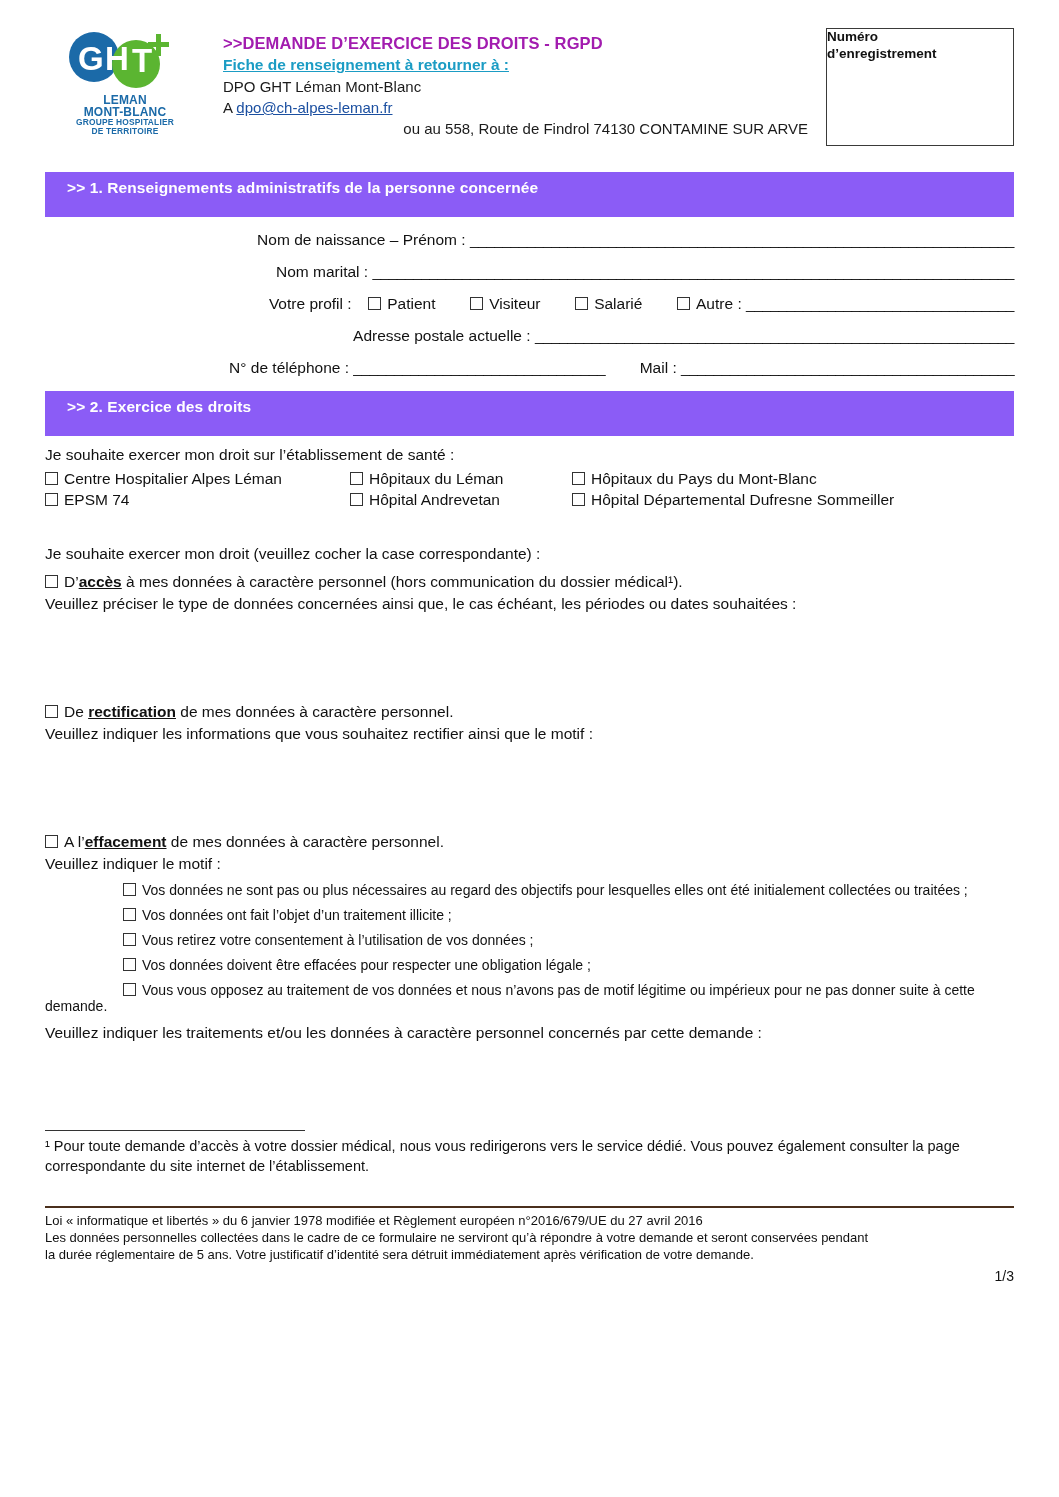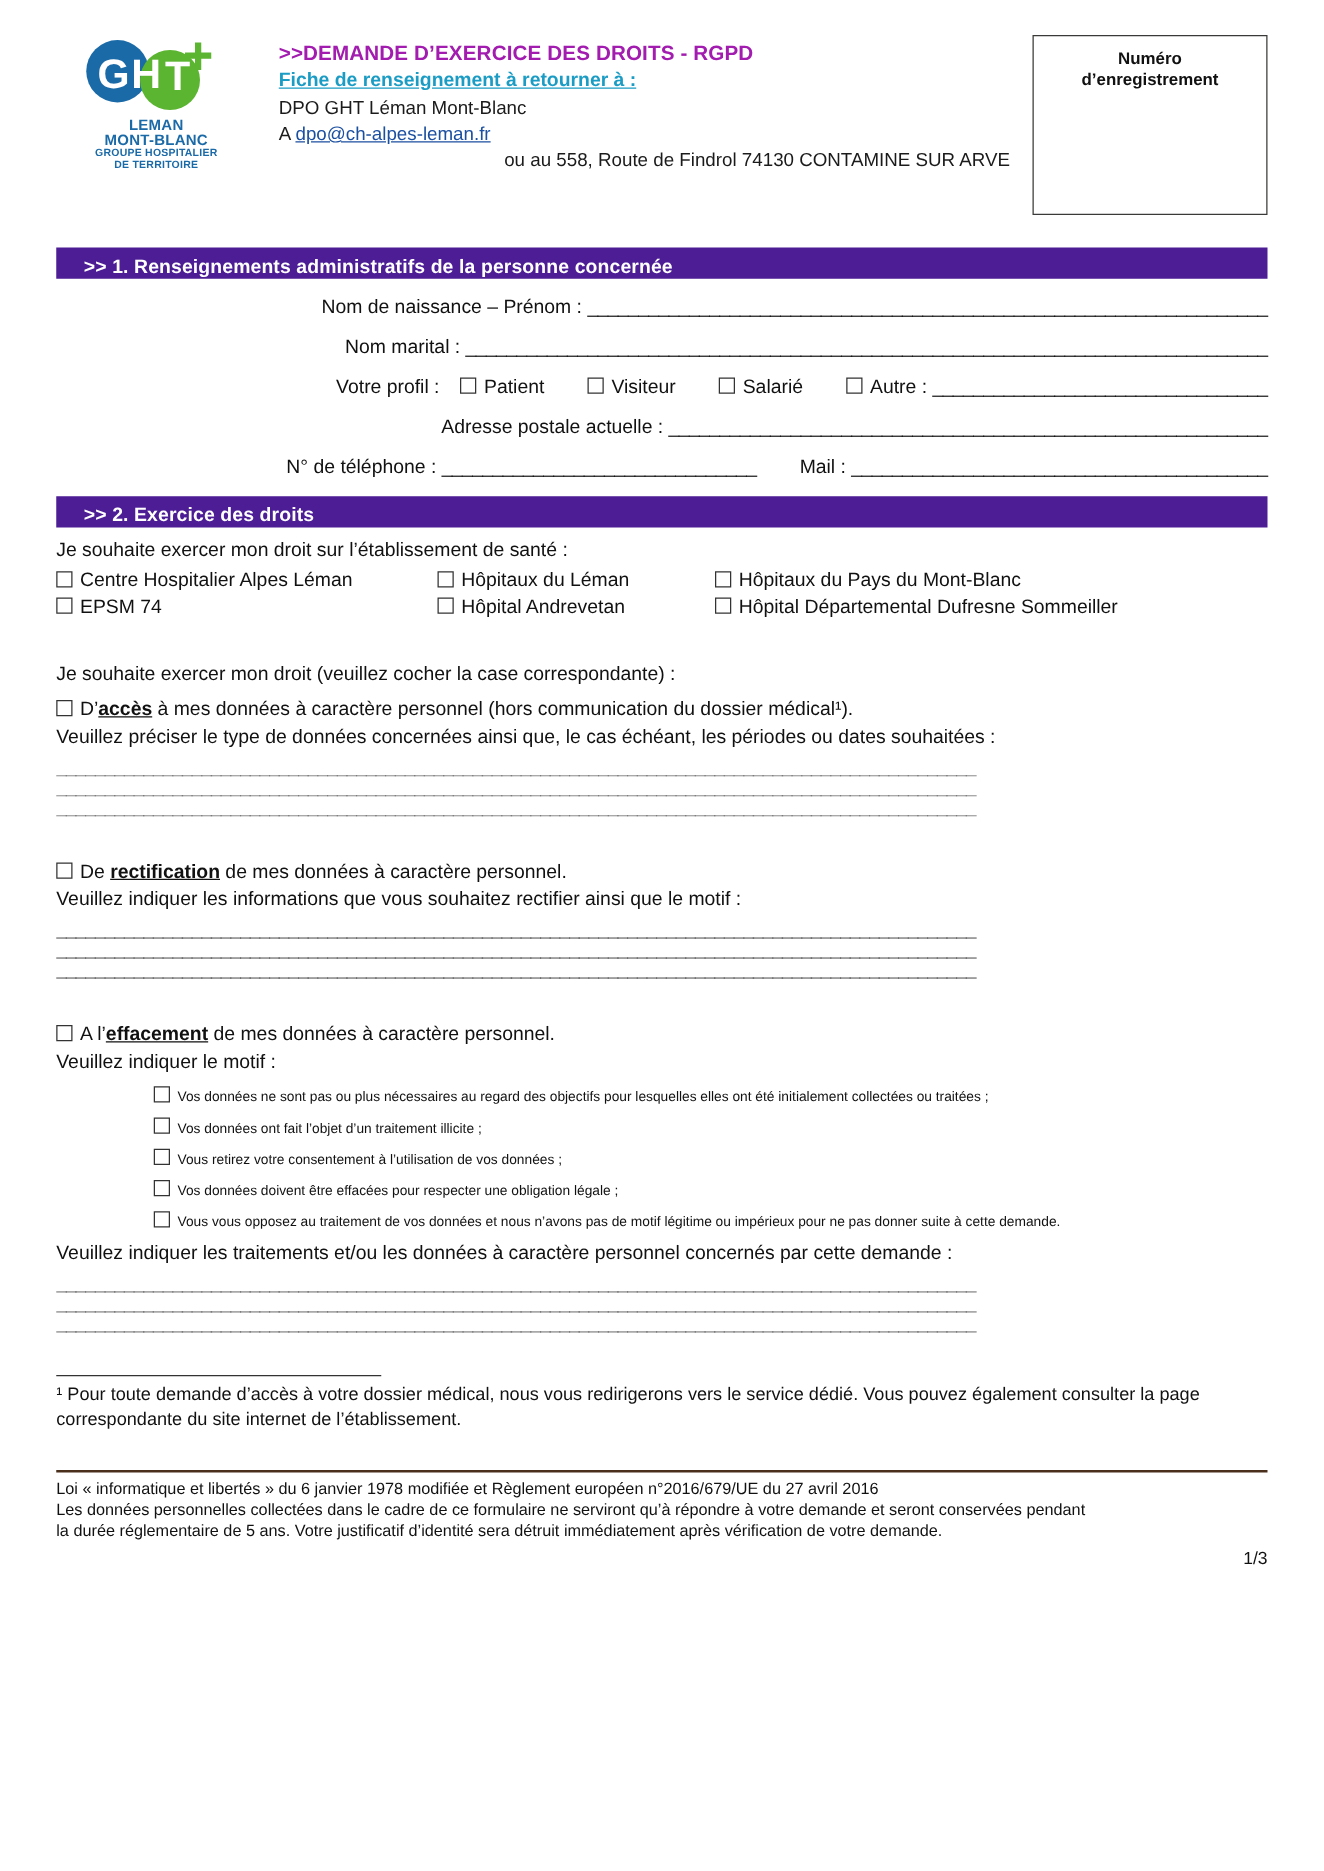--- a/index.html
+++ b/index.html
@@ -67,37 +67,37 @@
   }
   .head-line a, .mailto {
     color:#1b4fa0;
     text-decoration:underline;
   }
   .head-small { font-size:15px;text-align:right; }
 
   .reg-box {
     flex:0 0 188px;
     border:1.3px solid #3a3a39;
-    height:144px;
+    height:118px;
     box-sizing:border-box;
-    padding-top:10px;
-    text-align:center;
+    padding-top:0;
+    text-align:left;
     font-size:13.5px;
     font-weight:bold;
     line-height:1.25;
     margin-top:6px;
   }
 
   
   .bar {
-    background:#4c1d95;
+    background:#8b5cf6;
     color:#ffffff;
     font-weight:bold;
     font-size:15.5px;
-    padding:7px 0 0 22px;
+    padding:7px 0 20px 22px;
     margin:26px 0 0 0;
     letter-spacing:.1px;
   }
   .bar.second { margin-top:14px; }
 
   
   .frow {
     font-size:15.5px;
     margin-top:14px;
     white-space:nowrap;
@@ -130,21 +130,21 @@
   .estab-row .c3 { flex:1 1 auto; }
 
   .lines { margin-top:6px; }
   .line {
     border-bottom:1px solid #4b4b4b;
     height:17px;
   }
   .line.d { border-bottom:none; height:16px; font-size:15px; letter-spacing:-0.6px; overflow:hidden; color:#4b4b4b;}
 
   .sub-item {
-    font-size:11px;
+    font-size:14px;
     margin-top:9px;
     padding-left:78px;
     text-indent:0;
   }
   .spacer-26 { height:26px; }
 
   
   .fn-rule {
     width:260px;
     border-top:1px solid #333;

